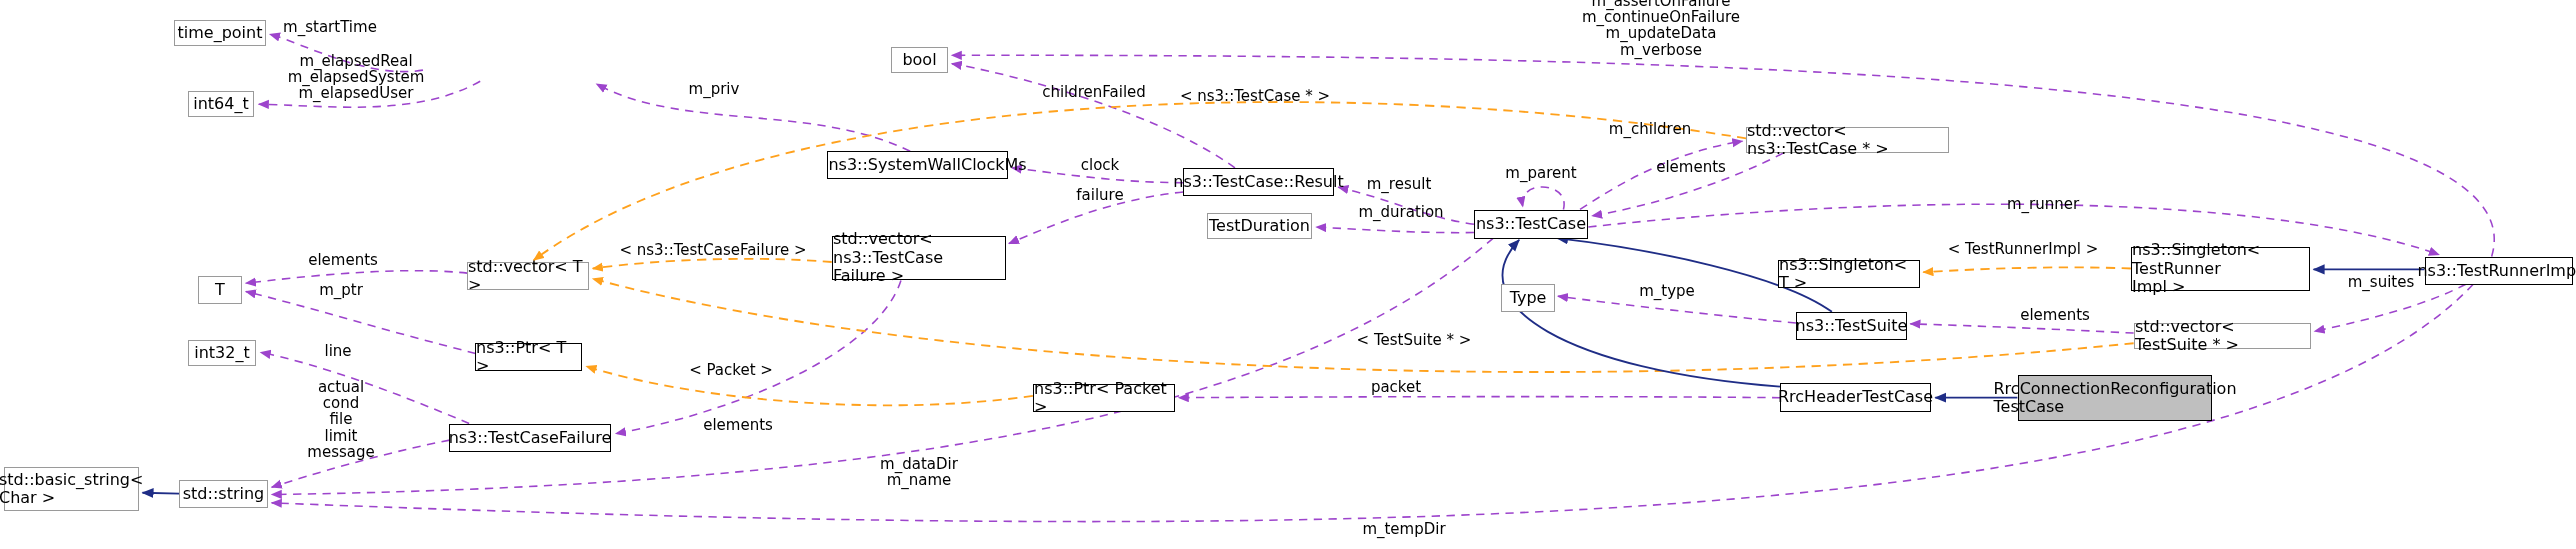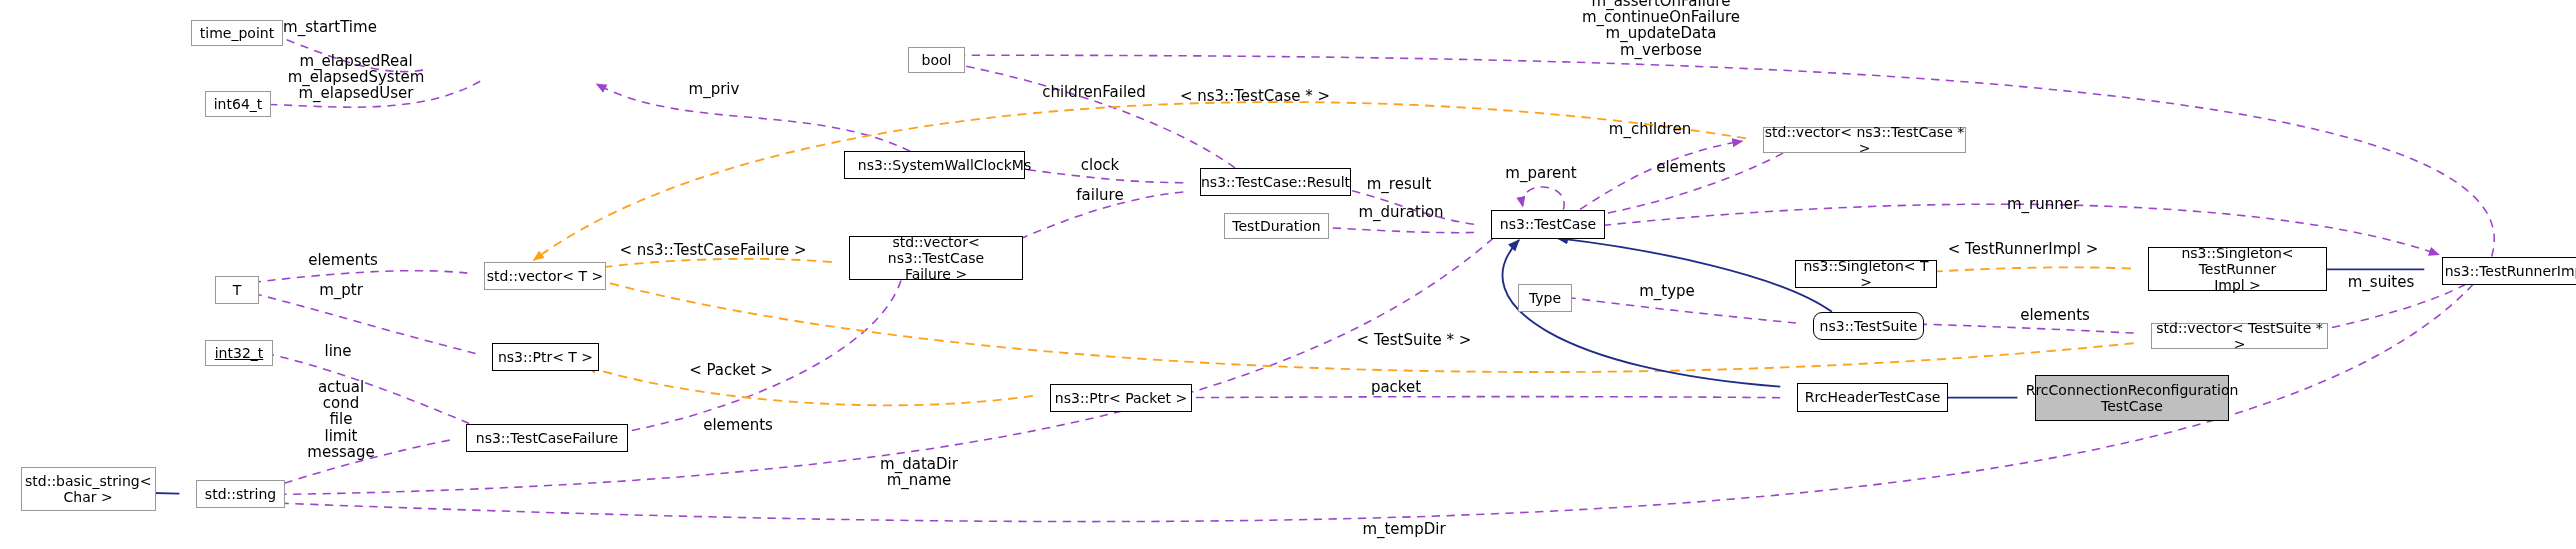--- a/index.html
+++ b/index.html
@@ -3,22 +3,22 @@
 <meta charset="utf-8">
 <style>
   html,body{margin:0;padding:0;background:#ffffff;}
   #canvas{
     position:relative;width:2576px;height:549px;background:#ffffff;
     font-family:"DejaVu Sans","Liberation Sans",sans-serif;overflow:hidden;
   }
   #edge-layer{position:absolute;left:0;top:0;}
   .node{
     position:absolute;display:flex;align-items:center;justify-content:center;
-    text-align:center;background:#ffffff;color:#000;font-size:14px;line-height:1.15;
-    white-space:pre-line;box-sizing:border-box;z-index:2;margin-left:17px;
+    background:#ffffff;color:#000;font-size:16px;line-height:1.15;
+    white-space:pre-line;box-sizing:border-box;z-index:2;
   }
   .node.strong{border:1.8px solid #000000;}
   .node.plain{border:0.9px solid #9a9a9a;}
   .node.highlight{border:1.8px solid #000000;background:var(--c-highlight,#bfbfbf);}
   .elabel{
     position:absolute;transform:translate(-50%,-50%);
     font-size:15px;line-height:1.08;text-align:center;white-space:pre-line;
     color:#000;z-index:1;pointer-events:none;
   }
   path.usage{fill:none;stroke:var(--c-usage,#9d44cc);stroke-width:1.7;stroke-dasharray:9 7;}
@@ -120,31 +120,31 @@
     <div class="node plain" style="left: 891px; top: 47px; width: 57px; height: 26px;">bool</div>
     <div class="node strong" style="left: 827px; top: 151px; width: 181px; height: 28px; padding-left: 20px;">ns3::SystemWallClockMs</div>
     <div class="node strong" style="left: 1183px; top: 168px; width: 151px; height: 28px;">ns3::TestCase::Result</div>
     <div class="node plain" style="left: 1207px; top: 213px; width: 105px; height: 26px;">TestDuration</div>
     <div class="node strong" style="left: 1474px; top: 210px; width: 114px; height: 29px;">ns3::TestCase</div>
     <div class="node plain" style="left: 1746px; top: 127px; width: 203px; height: 26px;">std::vector&lt; ns3::TestCase * &gt;</div>
     <div class="node plain" style="left: 467px; top: 262px; width: 122px; height: 28px;">std::vector&lt; T &gt;</div>
     <div class="node plain" style="left: 198px; top: 276px; width: 44px; height: 28px;">T</div>
     <div class="node strong" style="left: 832px; top: 236px; width: 174px; height: 44px;">std::vector&lt; ns3::TestCase
 Failure &gt;</div>
-    <div class="node plain" style="left: 188px; top: 340px; width: 68px; height: 26px; text-decoration: underline;">int32_t</div>
+    <div class="node plain" style="left: 188px; top: 340px; width: 68px; height: 26px;">int32_t</div>
     <div class="node strong" style="left: 475px; top: 343px; width: 107px; height: 28px;">ns3::Ptr&lt; T &gt;</div>
     <div class="node strong" style="left: 449px; top: 424px; width: 162px; height: 28px;">ns3::TestCaseFailure</div>
     <div class="node strong" style="left: 1033px; top: 384px; width: 142px; height: 28px;">ns3::Ptr&lt; Packet &gt;</div>
     <div class="node strong" style="left: 1780px; top: 383px; width: 151px; height: 29px;">RrcHeaderTestCase</div>
     <div class="node highlight" style="left: 2018px; top: 375px; width: 194px; height: 46px;">RrcConnectionReconfiguration
 TestCase</div>
     <div class="node plain" style="left: 3.7px; top: 467px; width: 135px; height: 44px;">std::basic_string&lt;
 Char &gt;</div>
     <div class="node plain" style="left: 179px; top: 480px; width: 89px; height: 28px;">std::string</div>
     <div class="node plain" style="left: 1501px; top: 284px; width: 54px; height: 28px;">Type</div>
-    <div class="node strong" style="left: 1796px; top: 312px; width: 111px; height: 28px; border-radius: 9px;">ns3::TestSuite</div>
+    <div class="node strong" style="left: 1796px; top: 312px; width: 111px; height: 28px;">ns3::TestSuite</div>
     <div class="node strong" style="left: 1778px; top: 260px; width: 142px; height: 28px;">ns3::Singleton&lt; T &gt;</div>
     <div class="node strong" style="left: 2131px; top: 247px; width: 179px; height: 44px;">ns3::Singleton&lt; TestRunner
 Impl &gt;</div>
     <div class="node strong" style="left: 2425px; top: 257px; width: 148px; height: 28px;">ns3::TestRunnerImpl</div>
     <div class="node plain" style="left: 2134px; top: 323px; width: 177px; height: 26px;">std::vector&lt; TestSuite * &gt;</div>
   </div>
 
 
 </body></html>

